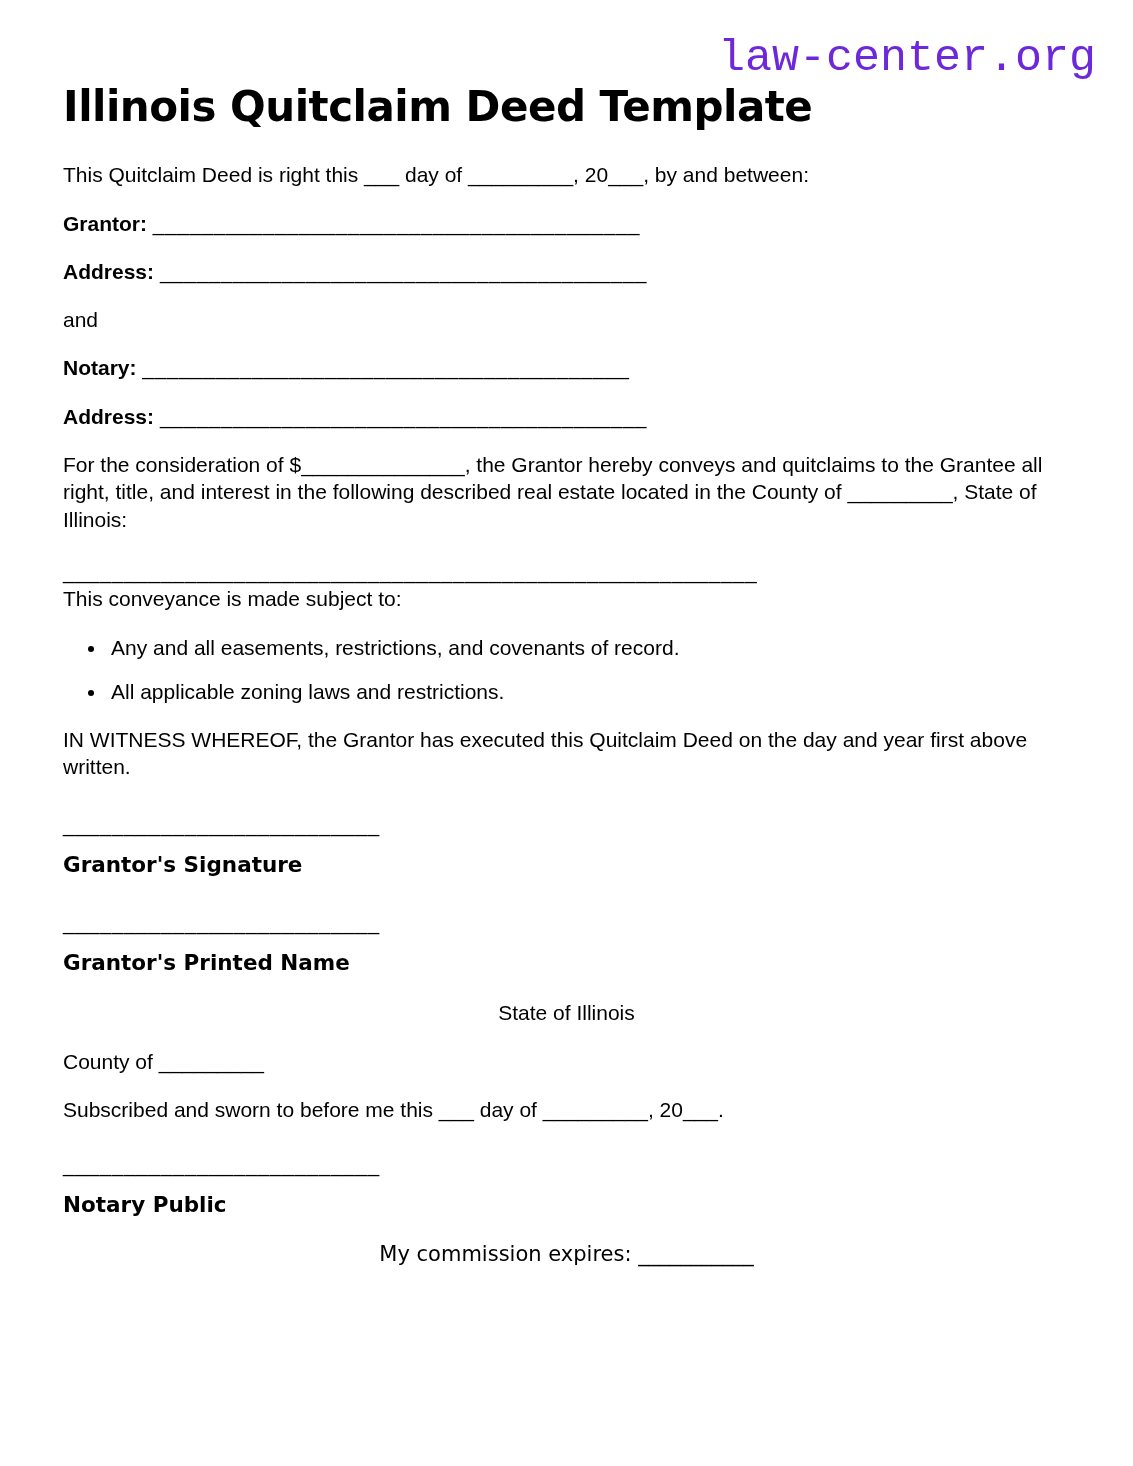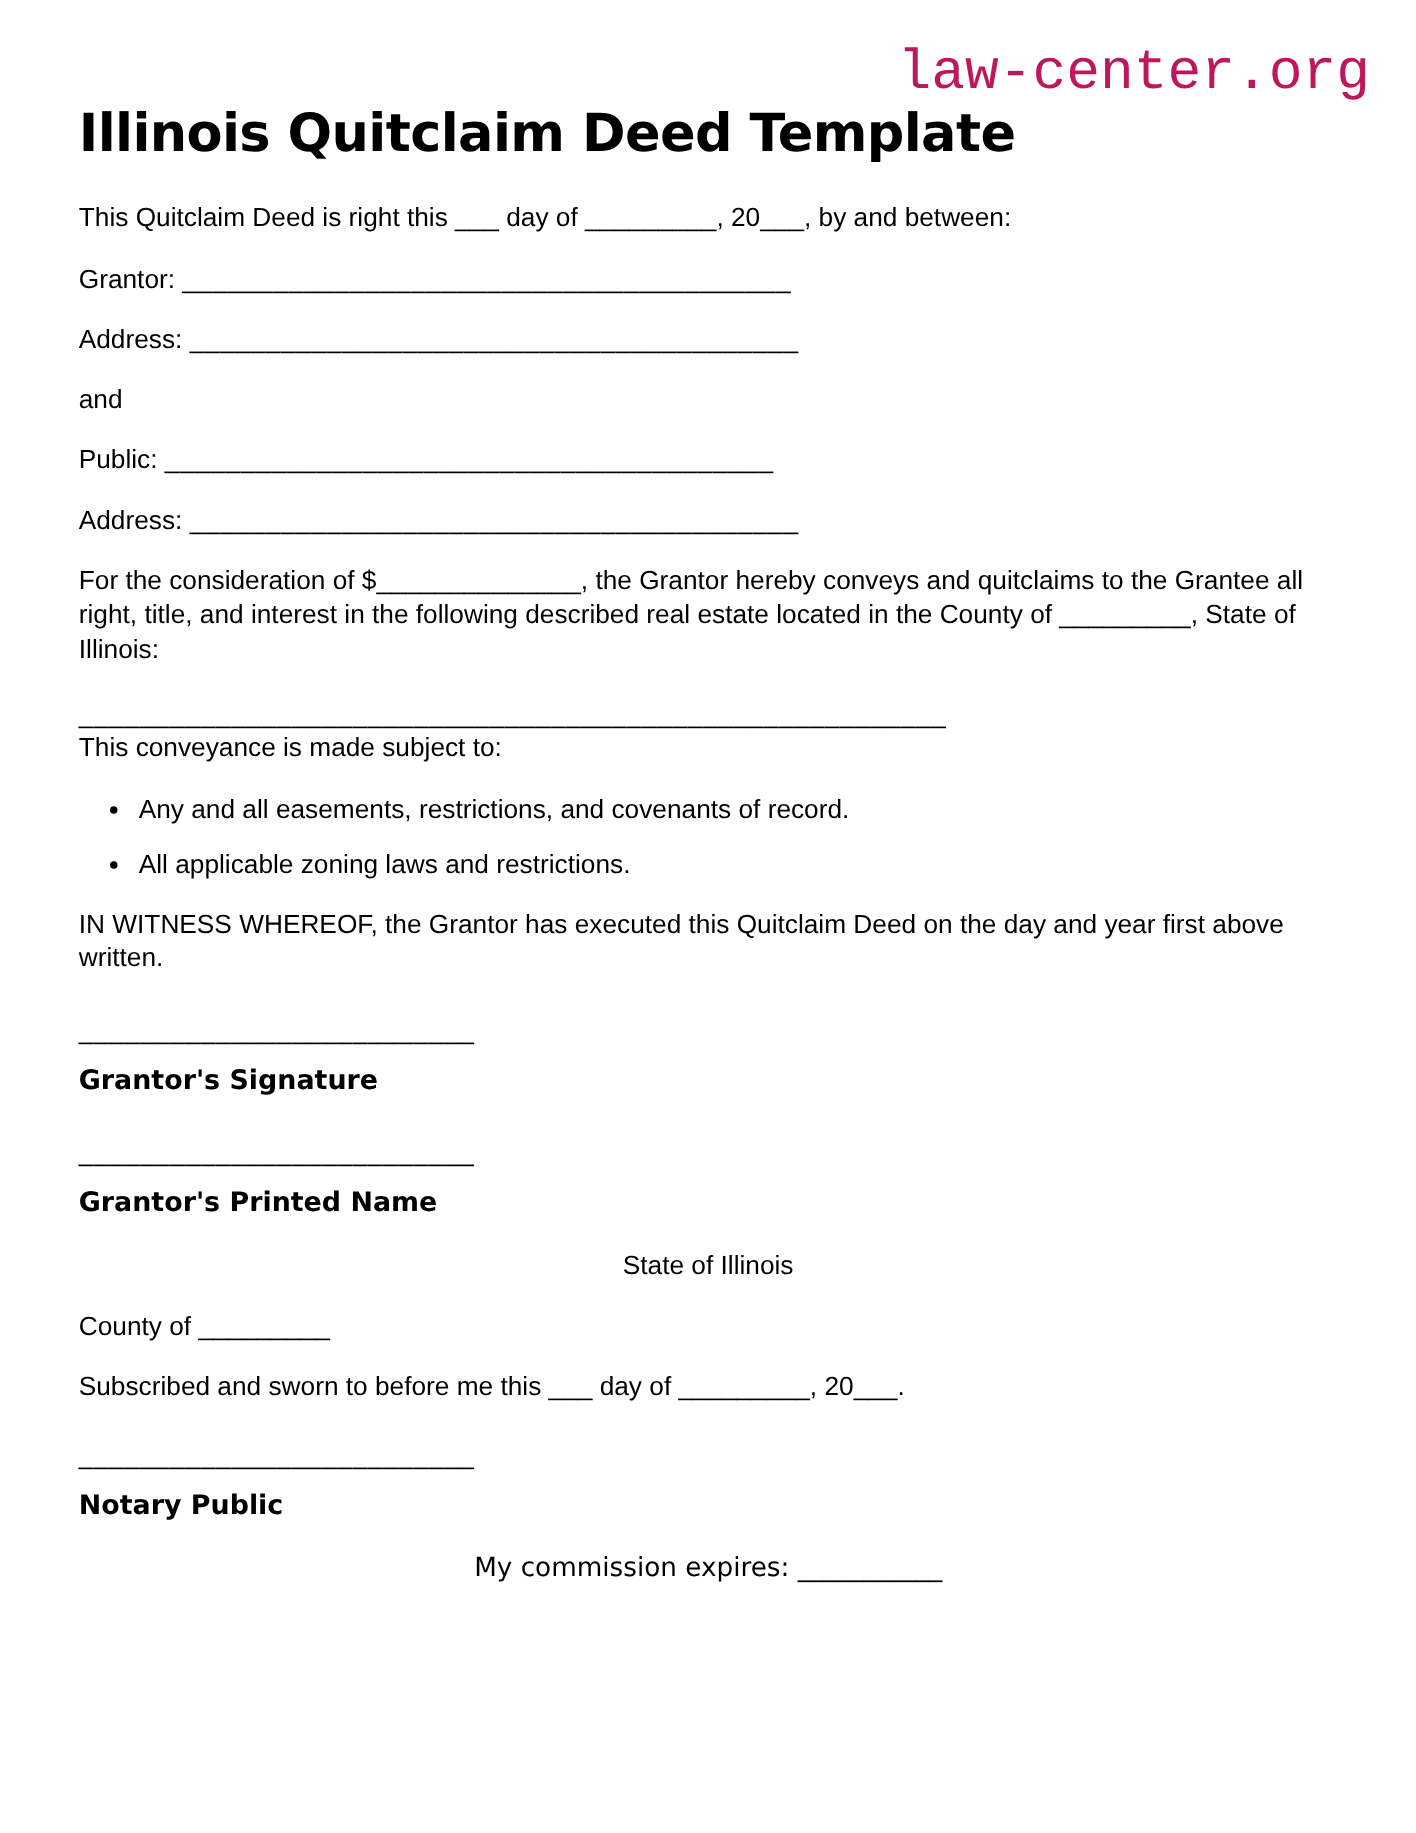--- a/index.html
+++ b/index.html
@@ -15,21 +15,21 @@
     overflow: hidden;
     color: #000000;
     font-family: "Liberation Sans", sans-serif;
     font-size: 21px;
     line-height: 1.3;
   }
   .logo {
     font-family: "Liberation Mono", monospace;
     font-size: 45px;
     line-height: 1.0;
-    color: #be185d;
+    color: #6d28d9;
     text-align: right;
     margin: 0 -26px 0 0;
     white-space: nowrap;
   }
   h1.title {
     font-family: "DejaVu Sans", sans-serif;
     font-size: 42px;
     font-weight: bold;
     line-height: 1.15;
     letter-spacing: -0.5px;
@@ -37,21 +37,21 @@
   }
   p {
     margin: 21px 0 0 0;
   }
   .mt-30 { margin-top: 30px; }
   .mt-28 { margin-top: 28px; }
   .mt-25 { margin-top: 25px; }
   .mt-22 { margin-top: 22px; text-align: center; }
   .mt-16 { margin-top: 0; }
   strong.inline-label {
-    font-weight: normal;
+    font-weight: bold;
     margin-top: 32px;
   }
   .wide {
     font-family: "DejaVu Sans", sans-serif;
   }
   h3.sig-head {
     font-family: "DejaVu Sans", sans-serif;
     font-size: 21.5px;
     font-weight: bold;
     line-height: 1.3;
@@ -88,21 +88,21 @@
   </p>
 
   <p>
     <strong class="inline-label">Address:</strong>
     <span class="blank">________________________________________</span>
   </p>
 
   <p>and</p>
 
   <p>
-    <strong class="inline-label">Public:</strong>
+    <strong class="inline-label">Notary:</strong>
     <span class="blank">________________________________________</span>
   </p>
 
   <p>
     <strong class="inline-label">Address:</strong>
     <span class="blank">________________________________________</span>
   </p>
 
   <p>For the consideration of $______________, the Grantor hereby conveys and quitclaims to the Grantee all right, title, and interest in the following described real estate located in the County of _________, State of Illinois:</p>
 

